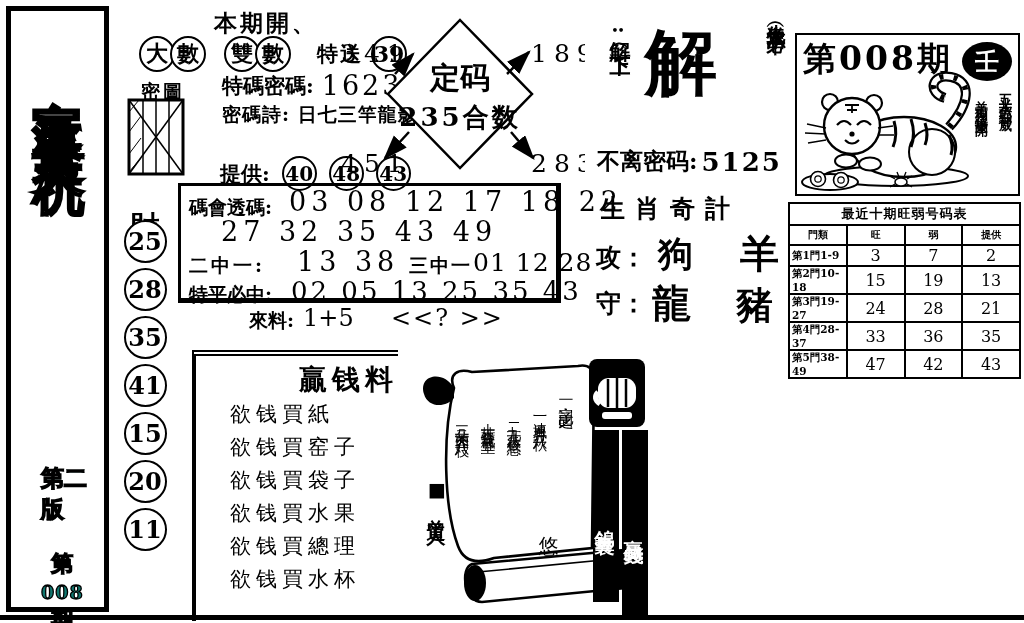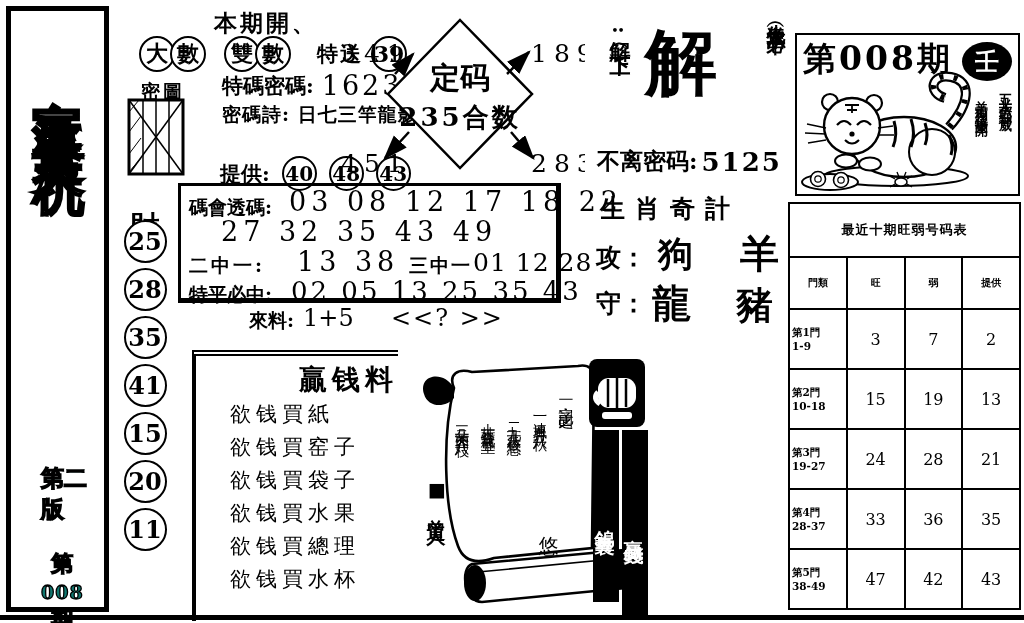--- a/index.html
+++ b/index.html
@@ -60,21 +60,21 @@
   
   #zodiac-title{left:600px;top:192px;font-size:25px;letter-spacing:10px;}
   #atk-lab{left:596px;top:241px;font-size:25px;}
   #atk-1{left:658px;top:231px;font-size:35px;}
   #atk-2{left:740px;top:227px;font-size:39px;}
   #def-lab{left:596px;top:287px;font-size:25px;}
   #def-1{left:652px;top:277px;font-size:39px;}
   #def-2{left:736px;top:281px;font-size:37px;}
   
   #stats{left:788px;top:202px;width:233px;border-collapse:collapse;table-layout:fixed;}
-  #stats td{border:2px solid #000;text-align:center;padding:16px;height:17px;}
+  #stats td{border:2px solid #000;text-align:center;padding:0;height:17px;}
   #stats .tt{font-size:13px;font-weight:bold;height:20px;letter-spacing:1px;}
   #stats .hd{font-size:10px;font-weight:bold;height:18px;}
   #stats .rl{font-size:10.5px;font-weight:bold;text-align:left;padding-left:2px;letter-spacing:0;}
   #stats .dv{font-size:16px;}
   
   #tips{left:178px;top:183px;width:383px;height:120px;border:3.5px solid #000;box-sizing:border-box;
         box-shadow:inset -6px -6px 0 -4px #000;}
   #tips .lab{font-size:19px;font-weight:bold;white-space:nowrap;}
   #tips .v27{font-size:27px;text-align:right;}
   

